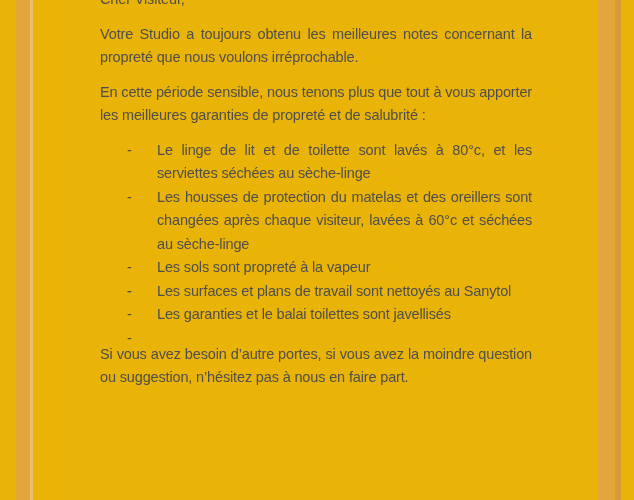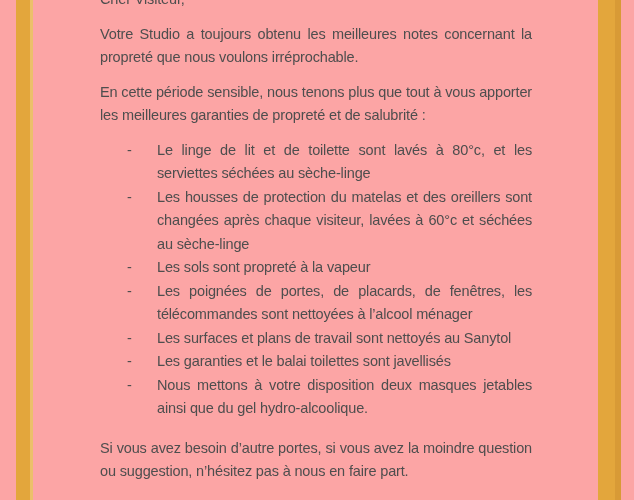--- a/index.html
+++ b/index.html
@@ -64,34 +64,34 @@
     left: 27px;
     top: 0;
   }
   .closing {
     margin-bottom: 0;
   }
 </style>
 </head>
 <body>
 
-<div class="page" style="background: #fca5a5;">
+<div class="page" style="background: #eab308;">
   <div class="accent-bar left"></div>
   <div class="accent-bar right"></div>
 
   <div class="content" style="color: rgb(78, 78, 78);">
     <p class="greeting">Cher Visiteur,</p>
     <p>Votre Studio a toujours obtenu les meilleures notes concernant la propreté que nous voulons irréprochable.</p>
     <p class="intro-colon">En cette période sensible, nous tenons plus que tout à vous apporter les meilleures garanties de propreté et de salubrité :</p>
 
     <ul class="measures">
         <li><span class="dash">-</span><span>Le linge de lit et de toilette sont lavés à 80°c, et les serviettes séchées au sèche-linge</span></li>
         <li><span class="dash">-</span><span>Les housses de protection du matelas et des oreillers sont changées après chaque visiteur, lavées à 60°c et séchées au sèche-linge</span></li>
         <li><span class="dash">-</span><span>Les sols sont propreté à la vapeur</span></li>
-        <li><span class="dash">-</span><span>Les poignées de portes, de placards, de fenêtres, les télécommandes sont nettoyées à l’alcool ménager</span></li>
+        <li><span class="dash">-</span></li>
         <li><span class="dash">-</span><span>Les surfaces et plans de travail sont nettoyés au Sanytol</span></li>
         <li><span class="dash">-</span><span>Les garanties et le balai toilettes sont javellisés</span></li>
-        <li><span class="dash">-</span><span>Nous mettons à votre disposition deux masques jetables ainsi que du gel hydro-alcoolique.</span></li>
+        <li><span class="dash">-</span></li>
       </ul>
 
     <p class="closing">Si vous avez besoin d’autre portes, si vous avez la moindre question ou suggestion, n’hésitez pas à nous en faire part.</p>
   </div>
 </div>
 
 </body></html>

